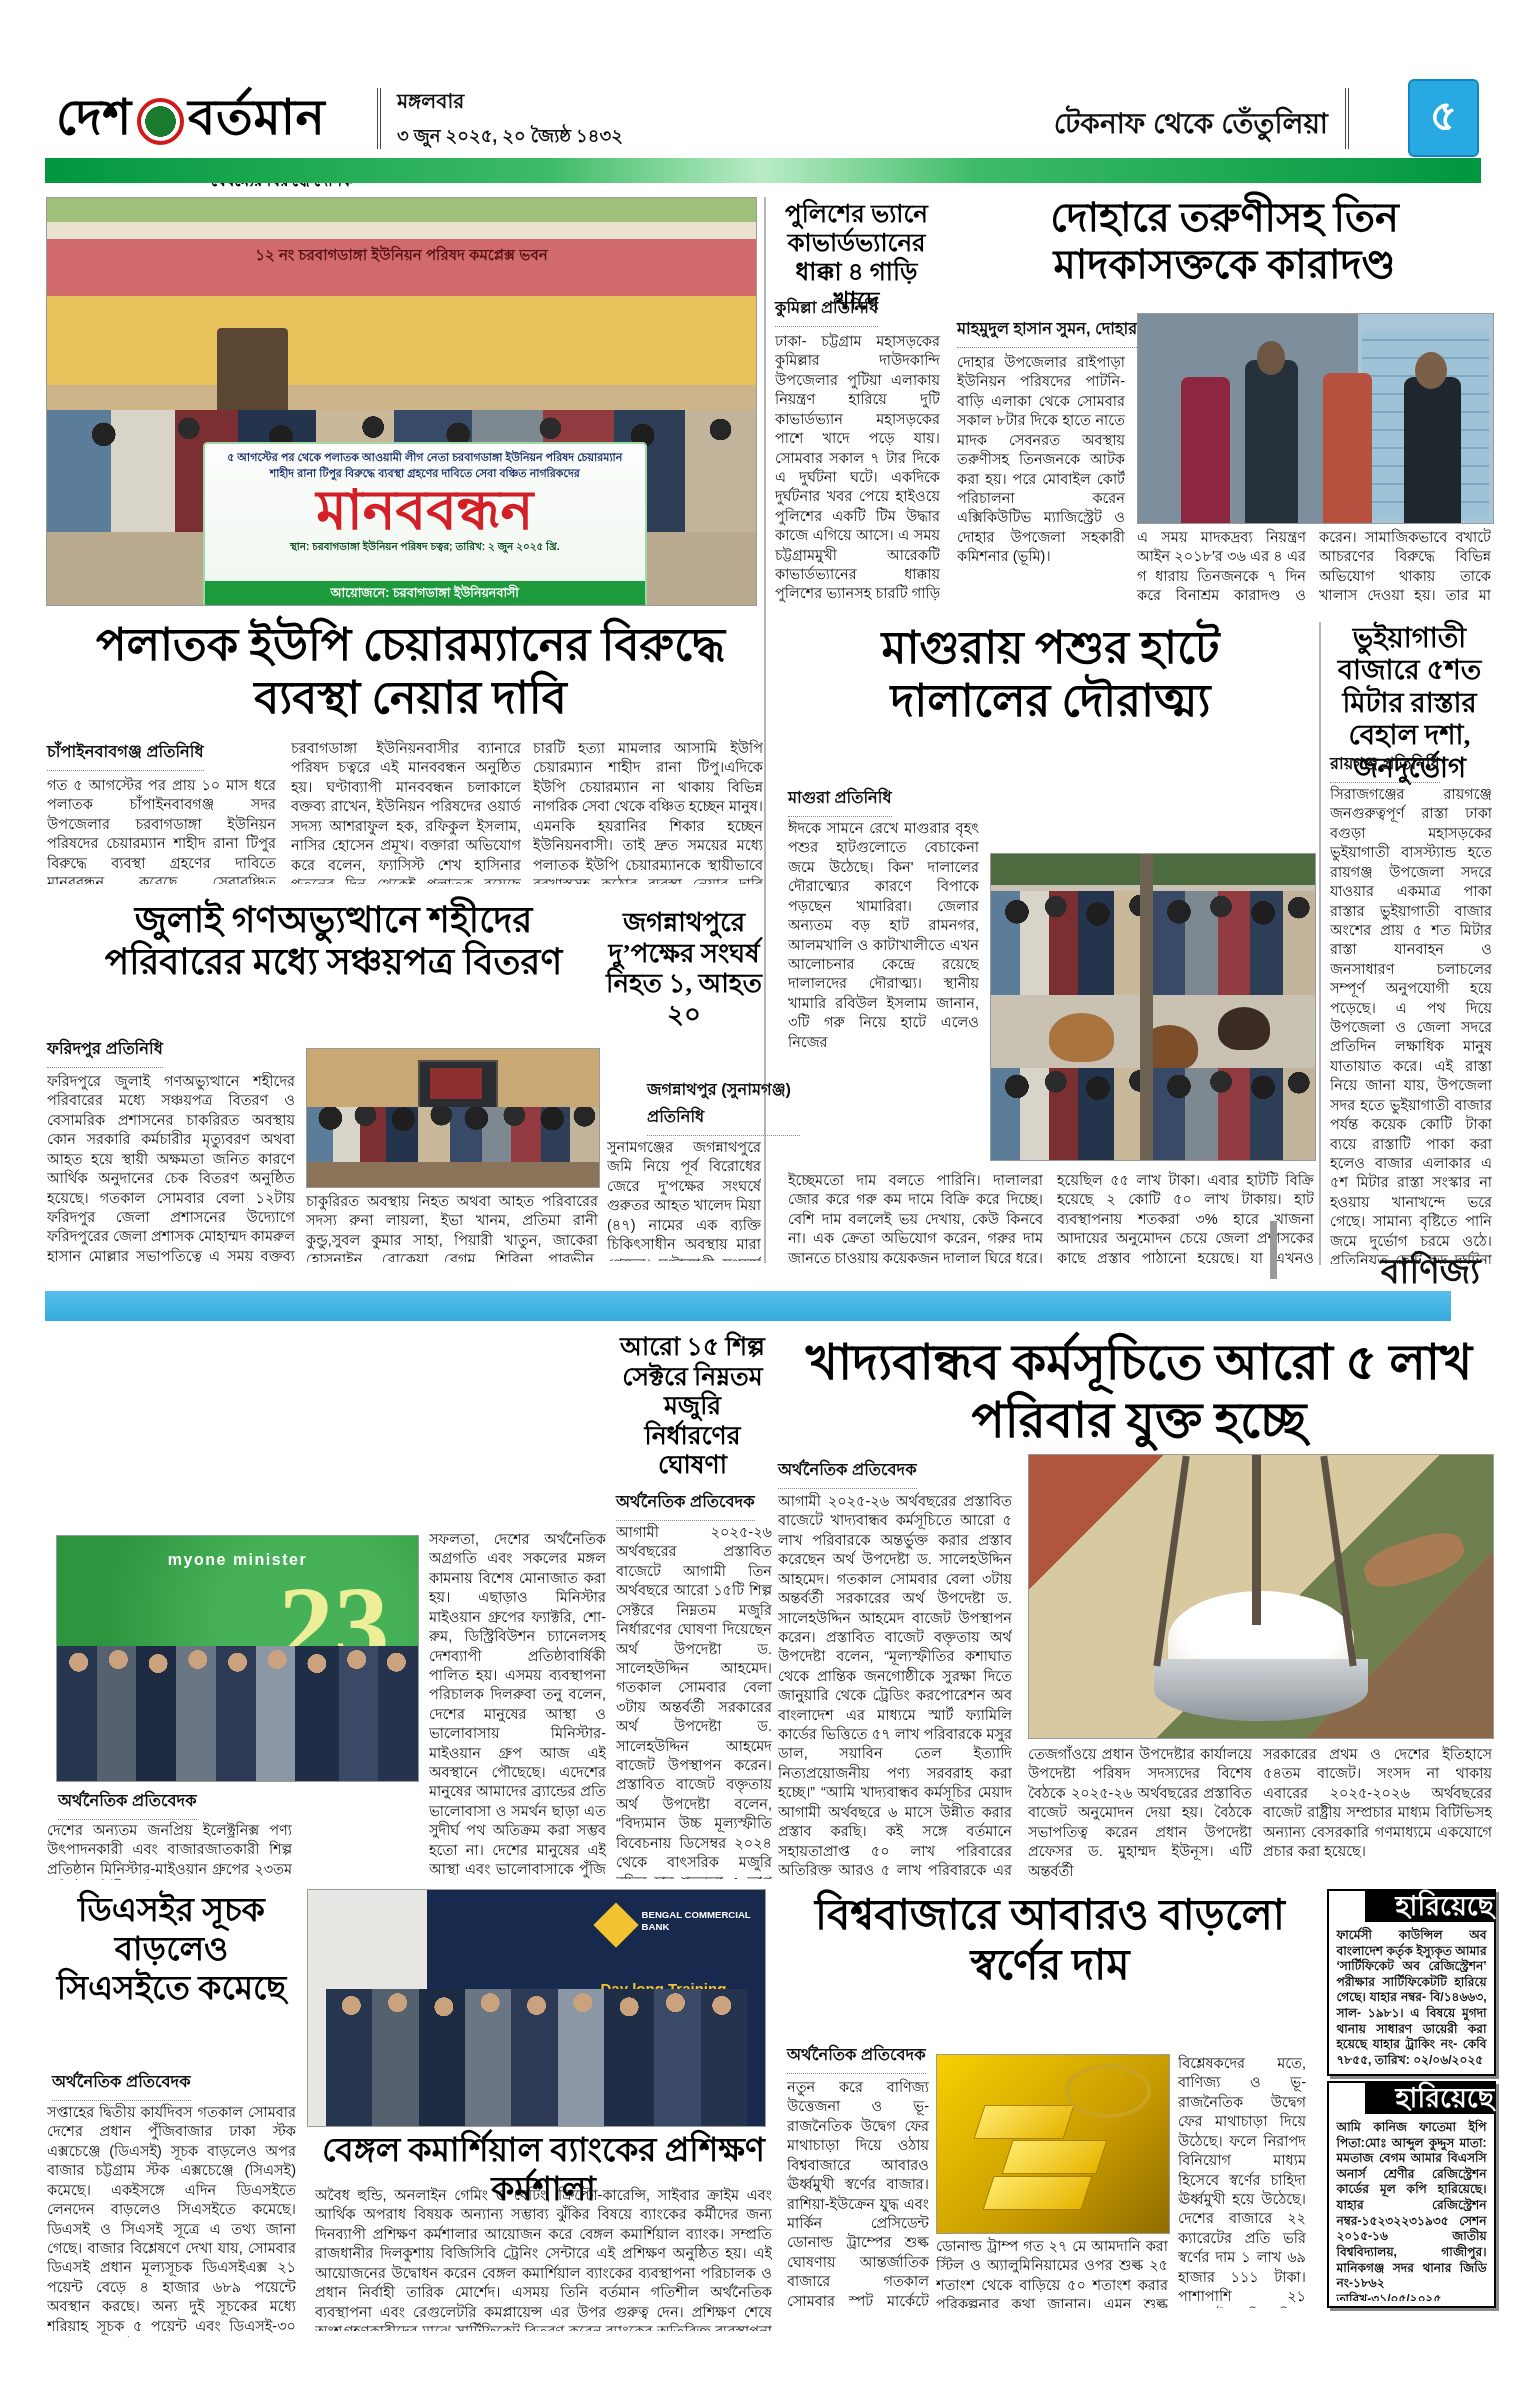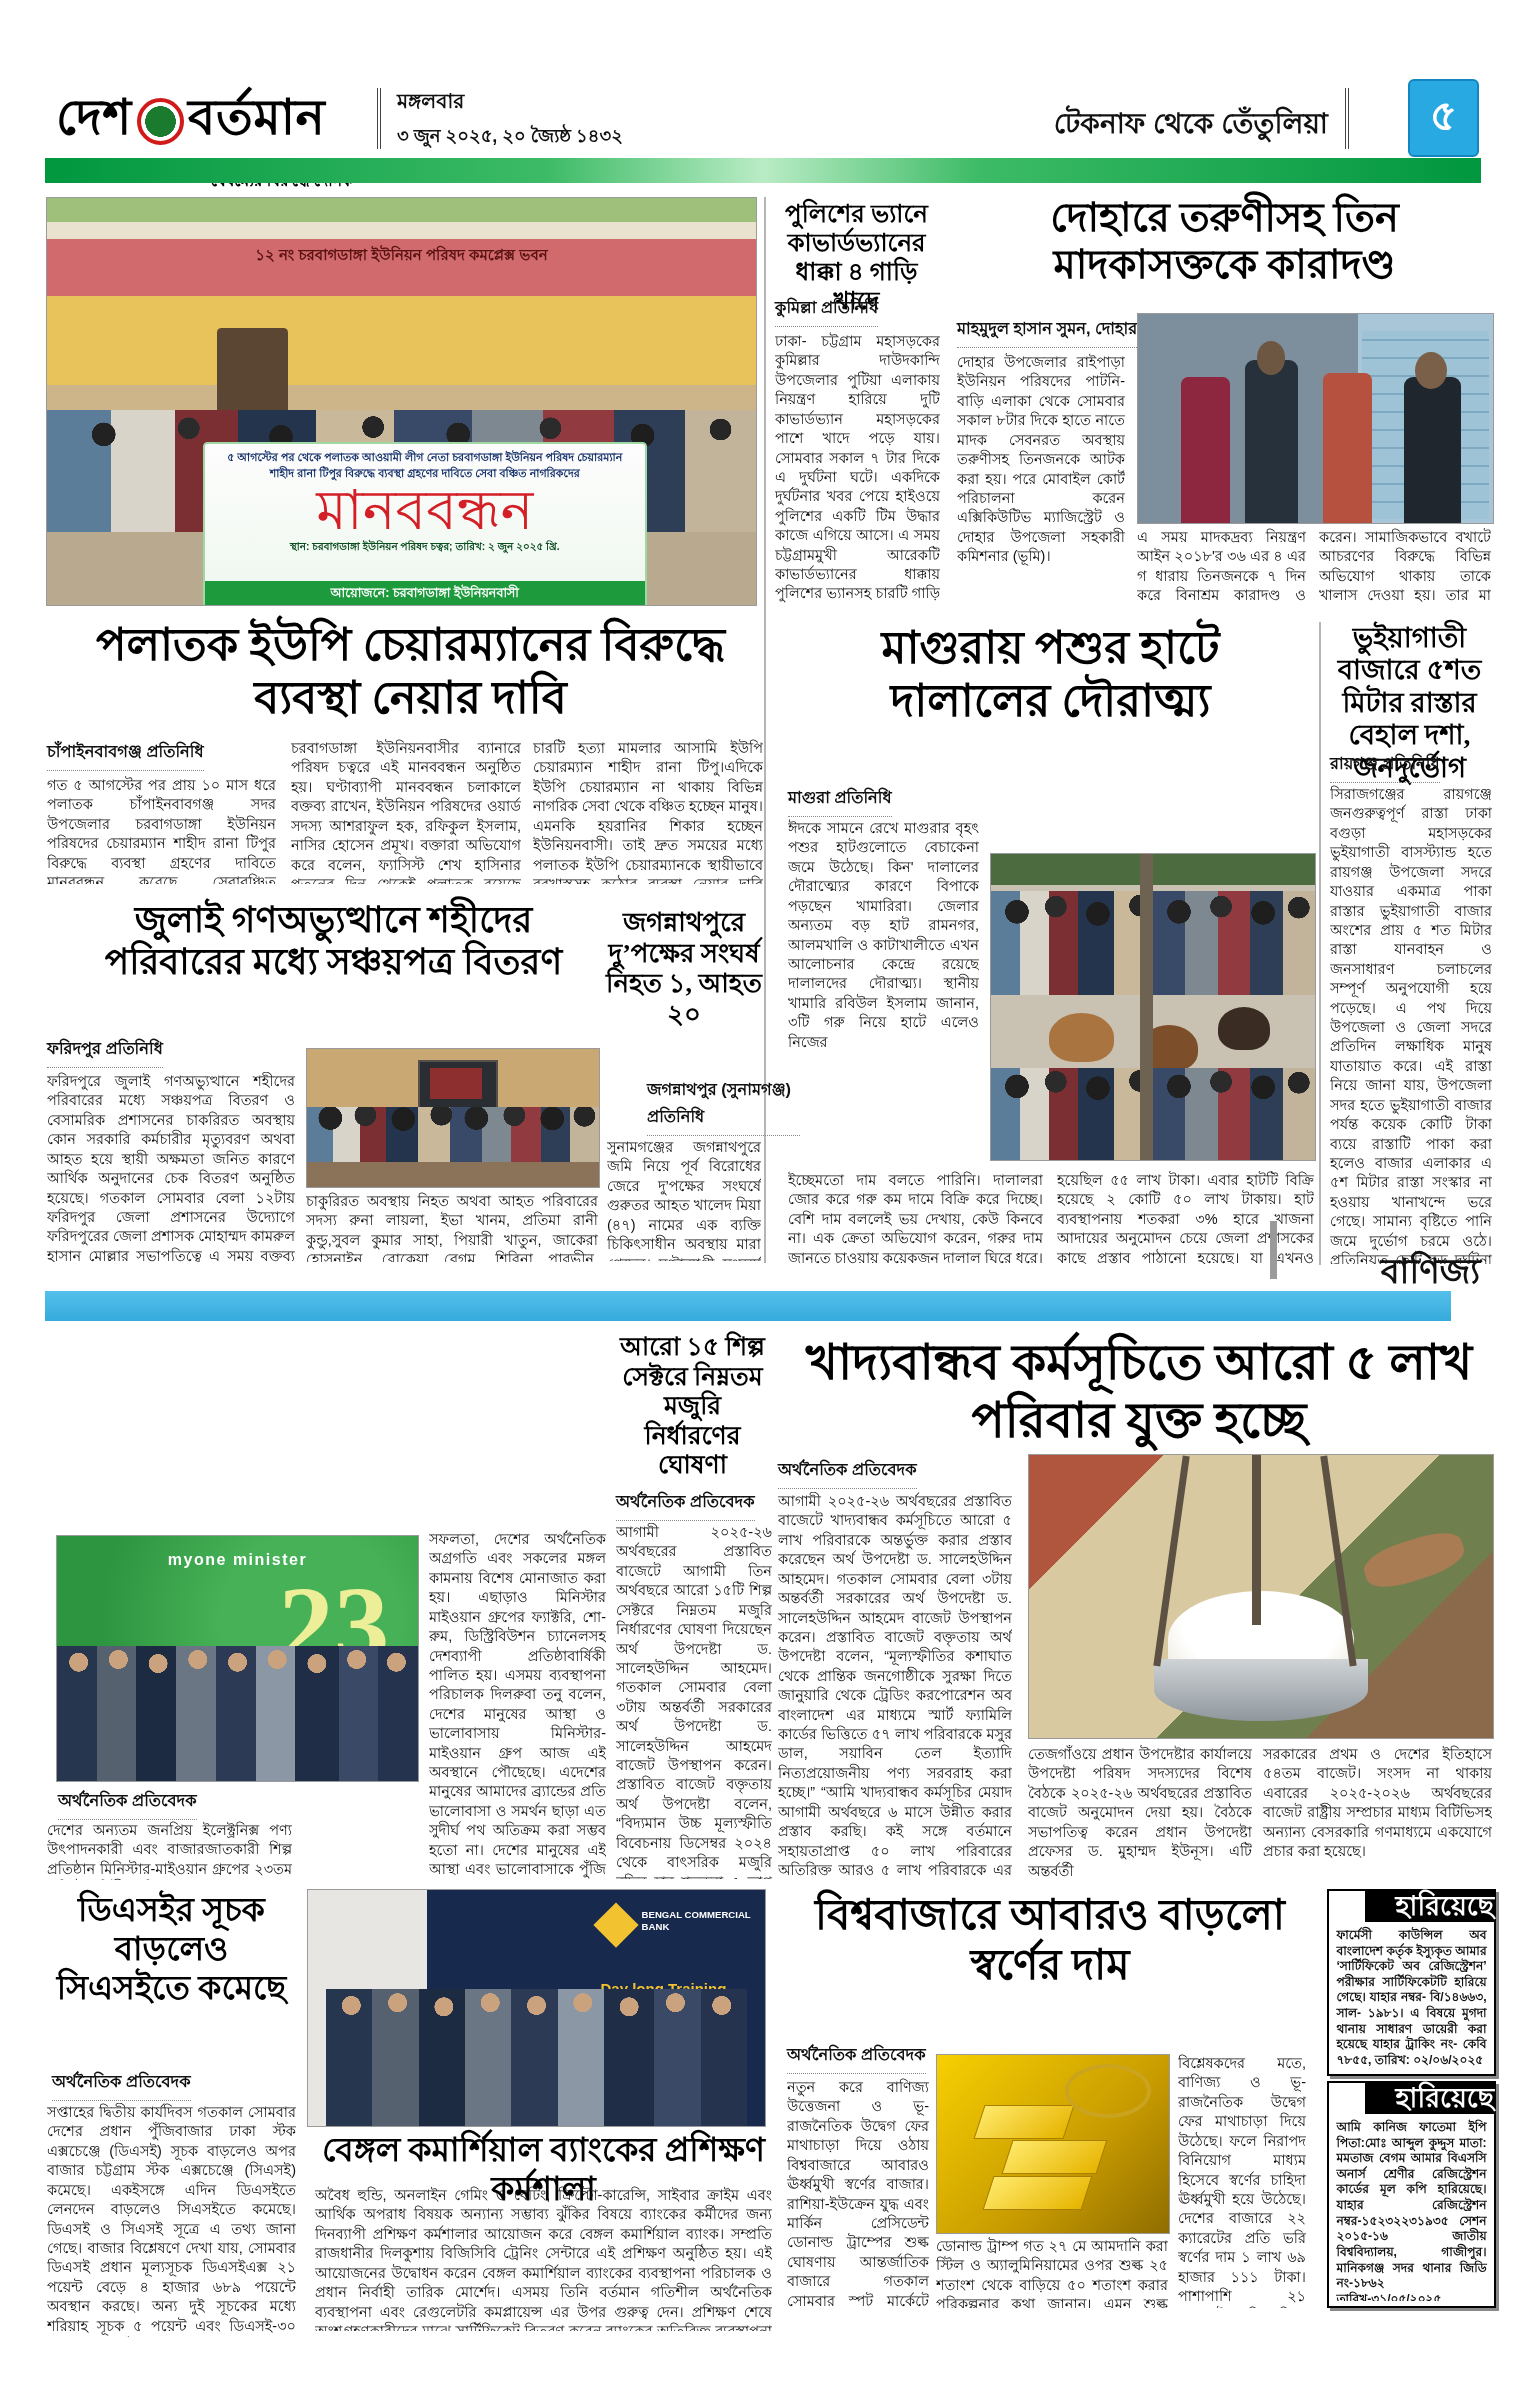--- a/index.html
+++ b/index.html
@@ -26,21 +26,21 @@
   .section-label{font-family:"Liberation Serif","DejaVu Serif",serif;font-size:34px;font-weight:bold;text-align:right;}
   .gray-tick{background:#9a9a9a;}
   
   .lostbox{border:2.2px solid #000;background:#fff;box-shadow:3px 3px 0 #888;}
   .losthead{background:#000000;color:#fff;font-size:27px;font-weight:bold;text-align:right;line-height:1.15;margin-left:36px;}
   .lostbody{font-size:12.2px;font-weight:bold;line-height:1.28;text-align:justify;padding:6px 7.4px;overflow:hidden;}
   
   .ph-label{position:absolute;left:0;right:0;text-align:center;}
   .banner{position:absolute;background:linear-gradient(180deg,#fdfdfd,#eef7ee);border:2.2px solid #9fd7a5;border-radius:4.5px;}
   .banner-small{font-size:11px;font-weight:bold;color:#15306b;text-align:center;line-height:1.5;}
-  .banner-title{font-family:"Liberation Serif","DejaVu Serif",serif;font-size:55px;font-weight:normal;color:#d31f26;text-align:center;line-height:1.05;}
+  .banner-title{font-family:"Liberation Serif","DejaVu Serif",serif;font-size:55px;font-weight:bold;color:#d31f26;text-align:center;line-height:1.05;}
   .banner-foot{font-size:10.4px;font-weight:bold;color:#0a4d1f;text-align:center;}
   .banner-strip{position:absolute;left:0;right:0;bottom:0;background:#1d9a3c;color:#fff;font-size:12.6px;font-weight:bold;text-align:center;padding:3px 0;}
   .crowd{background:
     radial-gradient(circle 12px at 8% 20%, #222 97%, transparent) ,
     radial-gradient(circle 11px at 20% 15%, #2b2b2b 97%, transparent),
     radial-gradient(circle 12px at 33% 22%, #1e1e1e 97%, transparent),
     radial-gradient(circle 11px at 46% 14%, #262626 97%, transparent),
     radial-gradient(circle 12px at 58% 20%, #222 97%, transparent),
     radial-gradient(circle 11px at 71% 15%, #2b2b2b 97%, transparent),
     radial-gradient(circle 12px at 84% 21%, #1e1e1e 97%, transparent),

